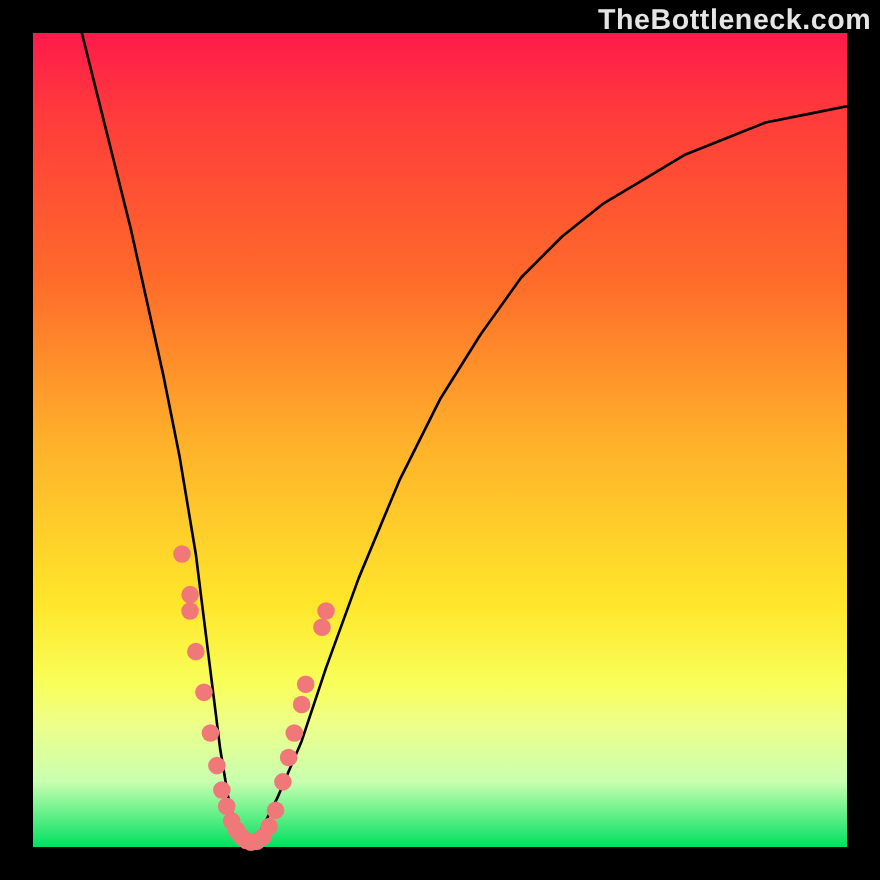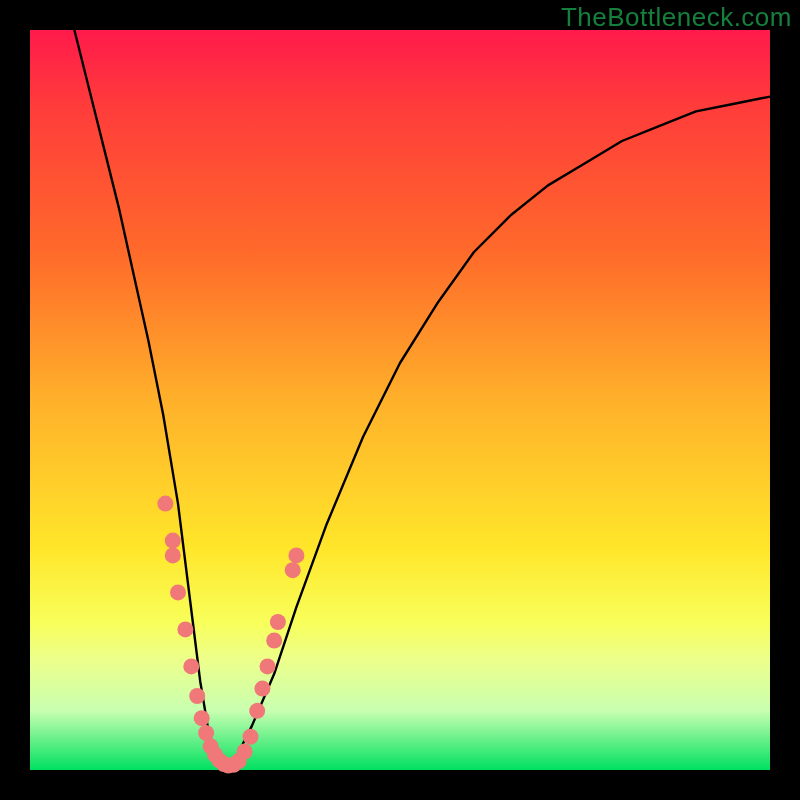--- a/index.html
+++ b/index.html
@@ -35,23 +35,23 @@
       #f8ff5a 80%,
       #edff8a 85%,
       #c8ffb0 92%,
       #00e060 100%
     );
   }
   .watermark {
     position: absolute;
     top: 2px;
     right: 8px;
-    color: #15803d;
+    color: #e5e5e5;
     font-size: 26px;
-    font-weight: 400;
+    font-weight: 700;
     letter-spacing: 0.5px;
     z-index: 10;
     text-align: center;
   }
   svg.curve {
     position: absolute;
     top: 0;
     left: 0;
     width: 740px;
     height: 740px;

